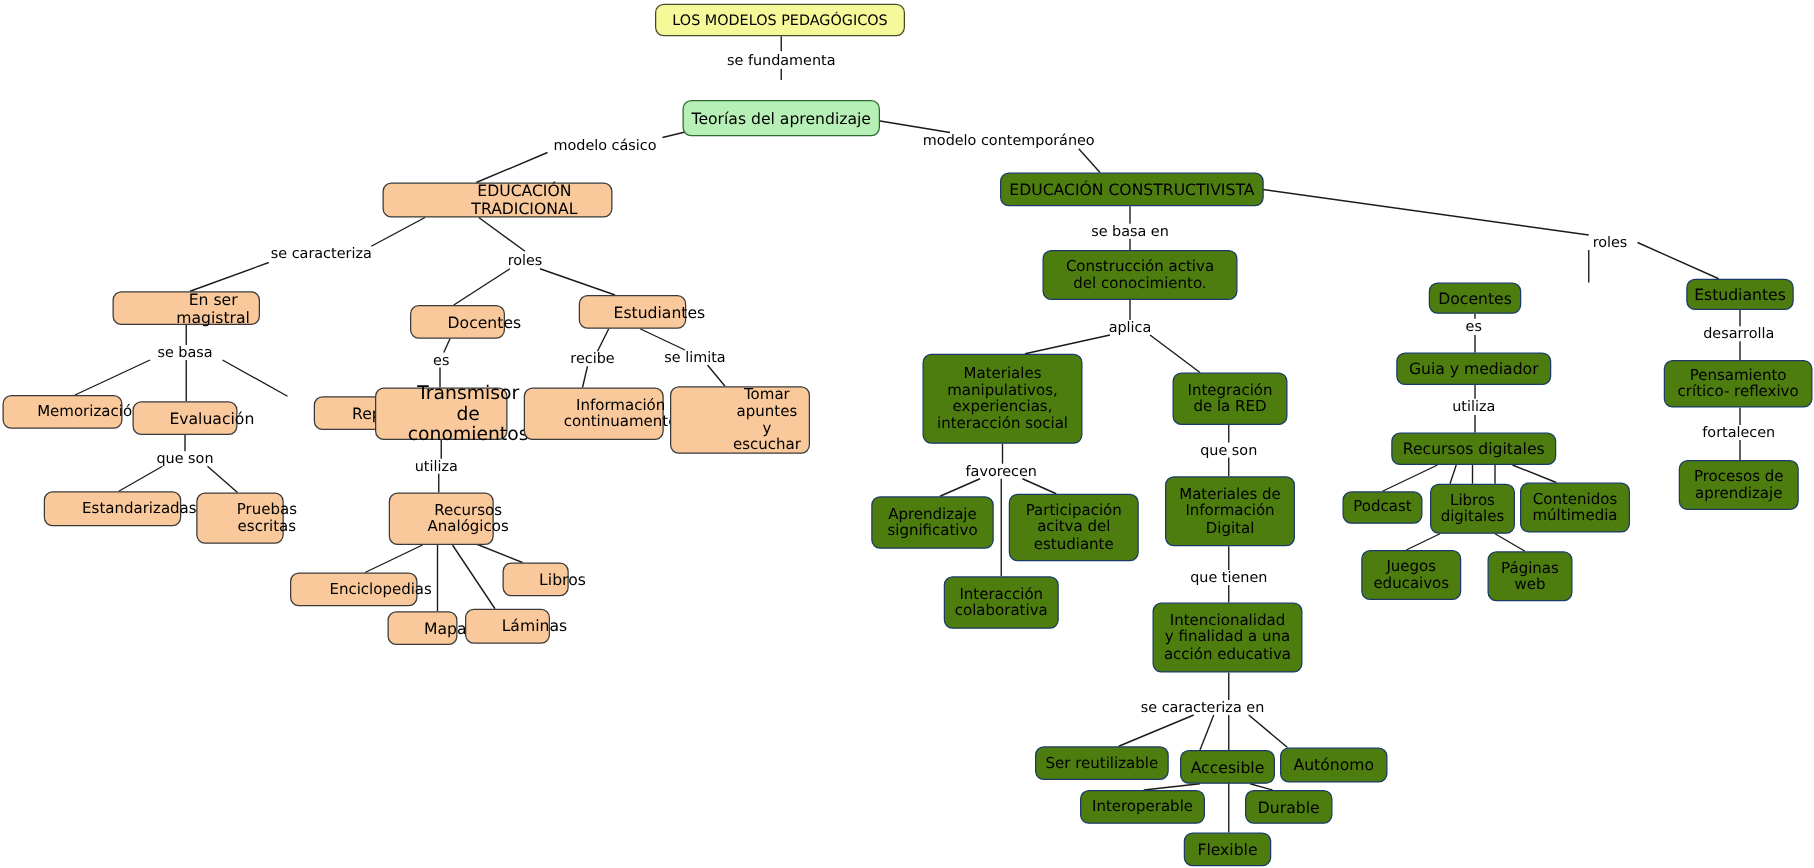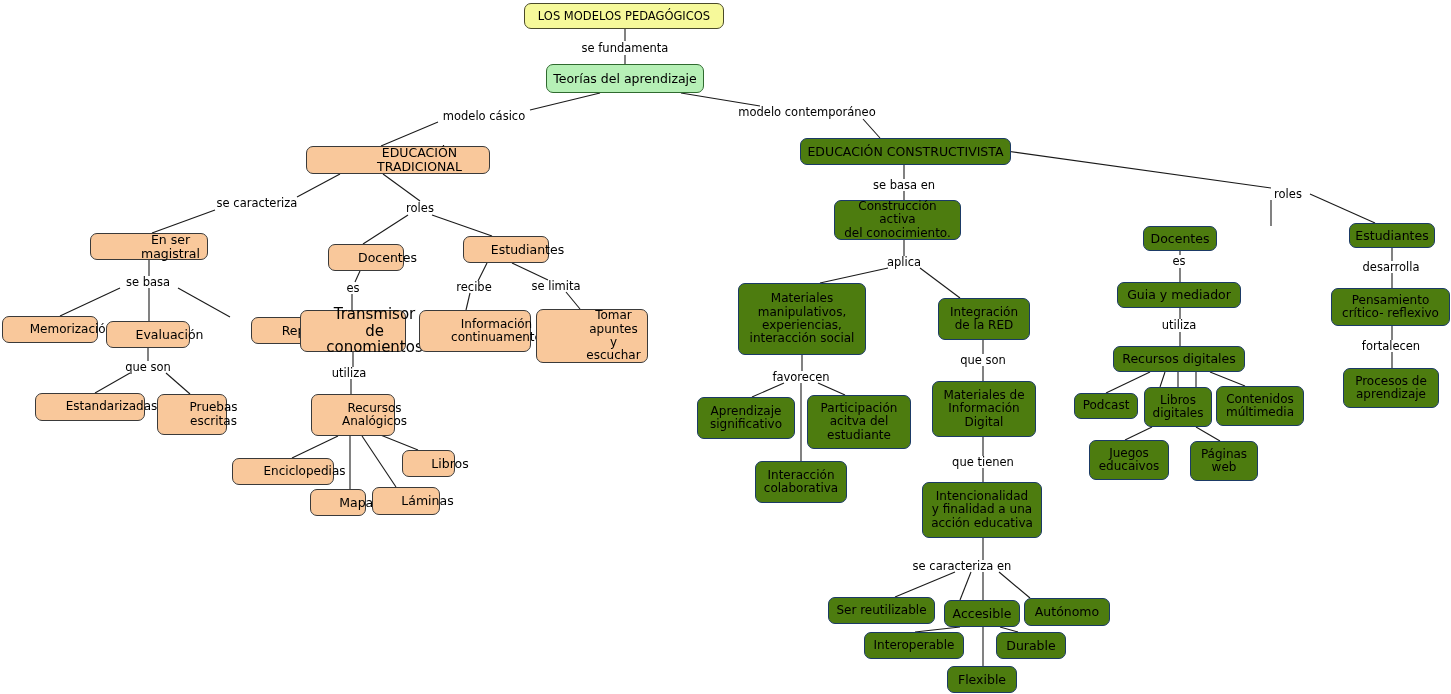--- a/index.html
+++ b/index.html
@@ -34,21 +34,21 @@
     align-items: center;
     justify-content: center;
     text-align: center;
     color: #000000;
     line-height: 1.12;
     white-space: pre-line;
     padding: 2px 4px;
     z-index: 2;
   }
   .n-yellow { background: #f6f99a; border-color: #4a4a2a; }
-  .n-green  { background: #b6f0b6; border-color: #2f6a2f; }
+  .n-green  { background: #b6f0b6; border-color: #2f6a2f; margin-top: 16px; }
   .n-orange { background: #f9c89b; border-color: #3a3a3a; padding-left: 47px; }
   .n-blue   { background: #4d7c0f; border-color: #1b3a66; }
   .n-note   { background: #eef3f2; border-color: #3a3a3a; border-radius: 9px; }
 
   .lbl {
     position: absolute;
     color: #000000;
     font-size: 11.5px;
     line-height: 1.1;
     white-space: nowrap;
@@ -159,21 +159,21 @@
       <div class="node n-orange" style="left: 310px; top: 489px; width: 56px; height: 27px; font-size: 12.5px;">Mapas</div>
       <div class="node n-orange" style="left: 372px; top: 487px; width: 68px; height: 28px; font-size: 12.5px;">Láminas</div>
       <div class="node n-orange" style="left: 402px; top: 450px; width: 52px; height: 27px; font-size: 12.5px;">Libros</div>
       <div class="node n-orange" style="left: 463px; top: 236px; width: 86px; height: 27px; font-size: 12.5px;">Estudiantes</div>
       <div class="node n-orange" style="left: 419px; top: 310px; width: 112px; height: 42px; font-size: 12px;">Información
 continuamente</div>
       <div class="node n-orange" style="left: 536px; top: 309px; width: 112px; height: 54px; font-size: 12px;">Tomar apuntes
 y
 escuchar</div>
       <div class="node n-blue" style="left: 800px; top: 138px; width: 211px; height: 27px; font-size: 12.5px;">EDUCACIÓN CONSTRUCTIVISTA</div>
-      <div class="node n-blue" style="left: 834px; top: 200px; width: 127px; height: 40px; font-size: 12px;">Construcción activa
+      <div class="node n-blue" style="left: 834px; top: 200px; width: 156px; height: 40px; font-size: 12px;">Construcción activa
 del conocimiento.</div>
       <div class="node n-blue" style="left: 738px; top: 283px; width: 128px; height: 72px; font-size: 12px;">Materiales
 manipulativos,
 experiencias,
 interacción social</div>
       <div class="node n-blue" style="left: 697px; top: 397px; width: 98px; height: 42px; font-size: 12px;">Aprendizaje
 significativo</div>
       <div class="node n-blue" style="left: 807px; top: 395px; width: 104px; height: 54px; font-size: 12px;">Participación
 acitva del
 estudiante</div>

